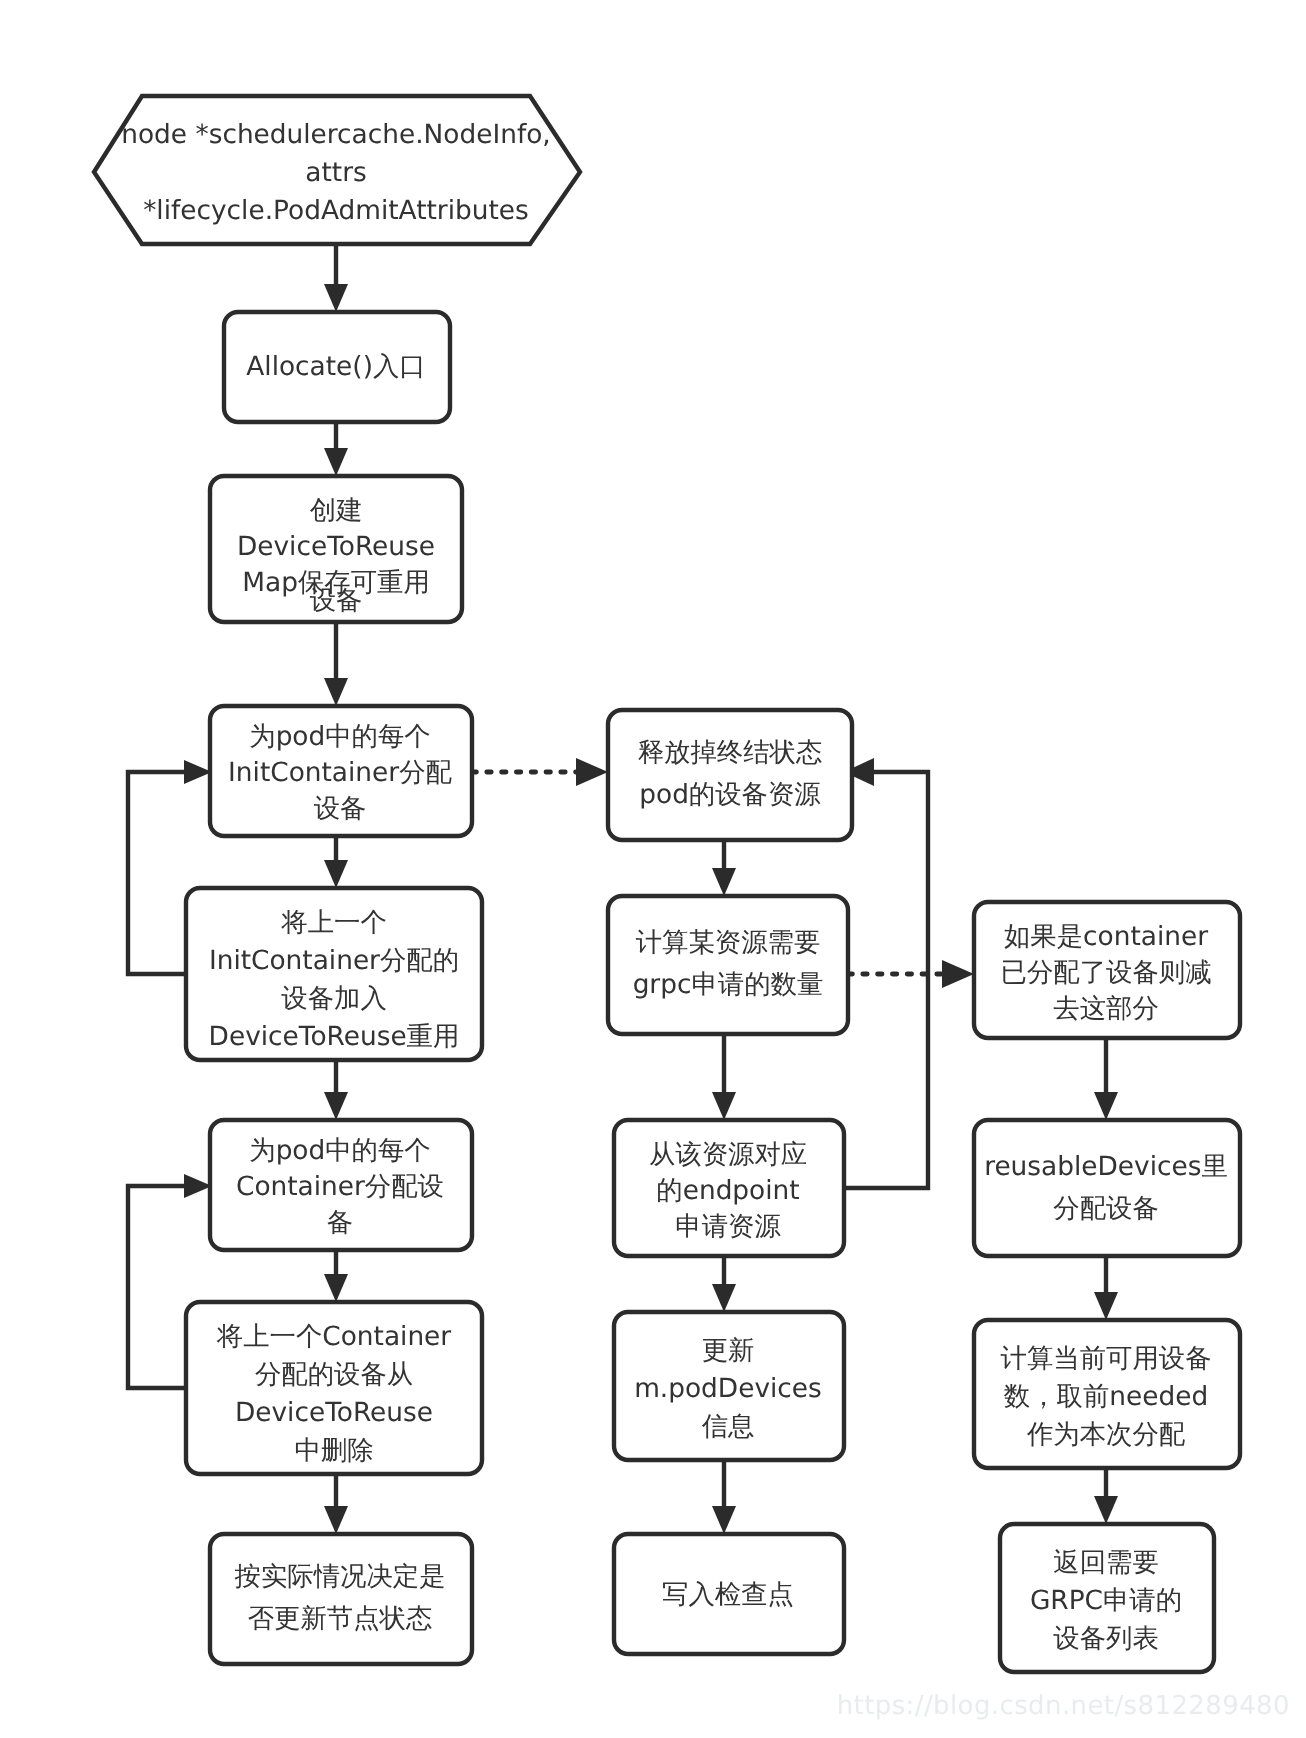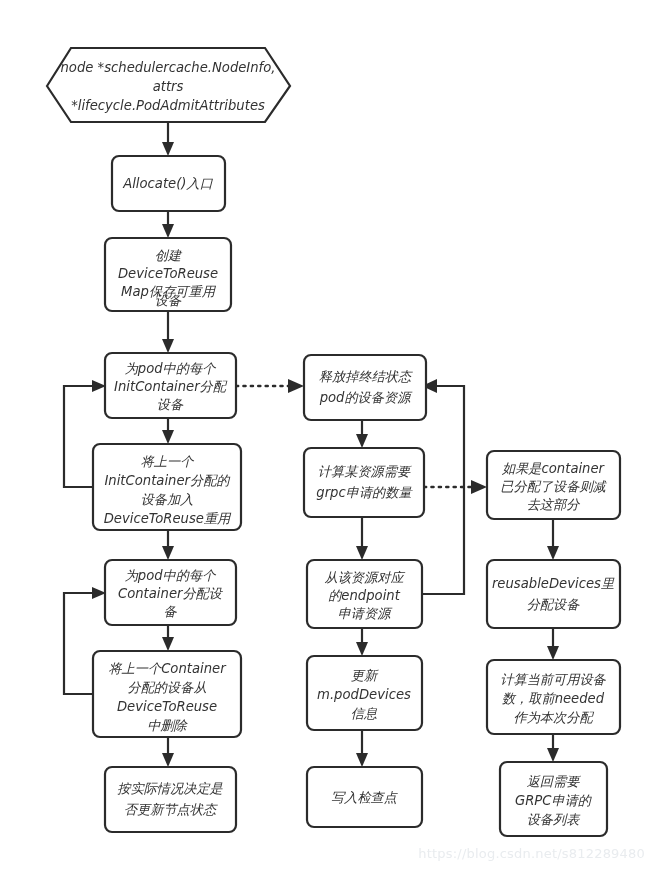--- a/index.html
+++ b/index.html
@@ -13,21 +13,20 @@
     font-family: "DejaVu Sans", "Liberation Sans", sans-serif;
     position: relative;
     overflow: hidden;
   }
   #flow-root {
     position: absolute;
     left: 0;
     top: 0;
     width: 579px;
     height: 869px;
-    font-style: italic;
   }
   .node-shape {
     fill: #ffffff;
     stroke: #2b2b2b;
     stroke-width: 2.2;
   }
   .node-text {
     font-family: "DejaVu Sans", "Liberation Sans", sans-serif;
     font-size: 13.2px;
     fill: #333333;

